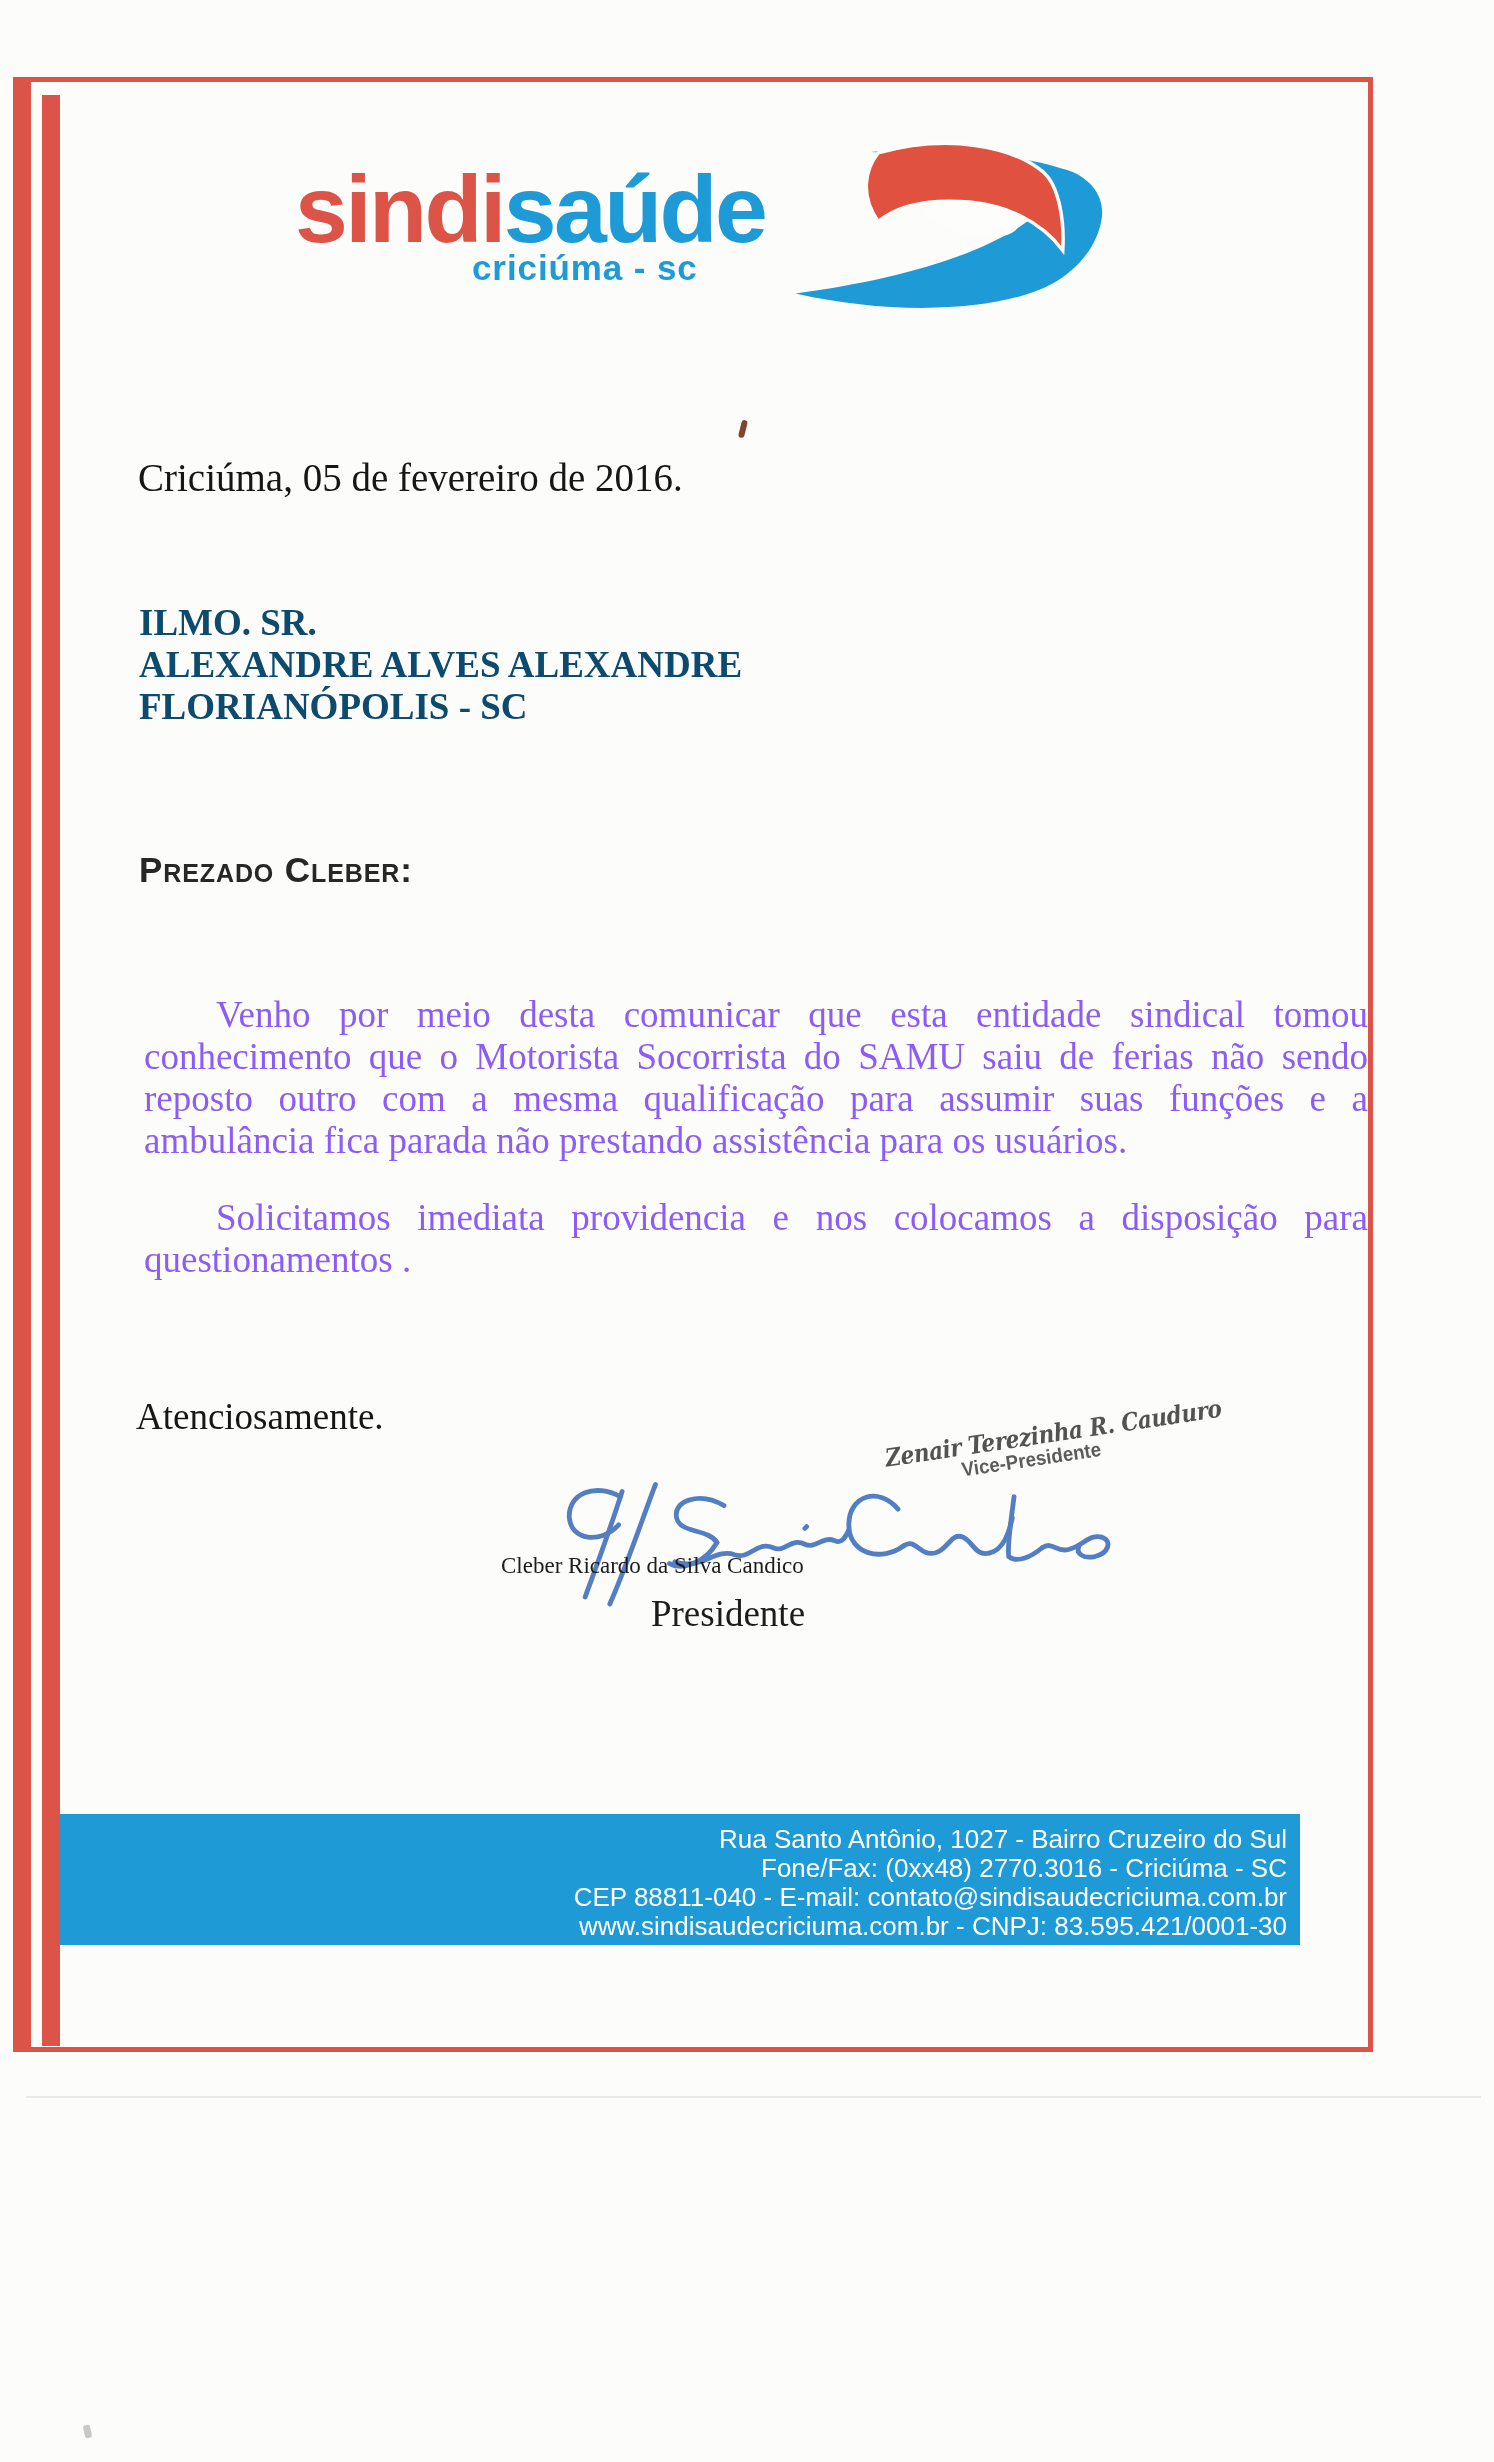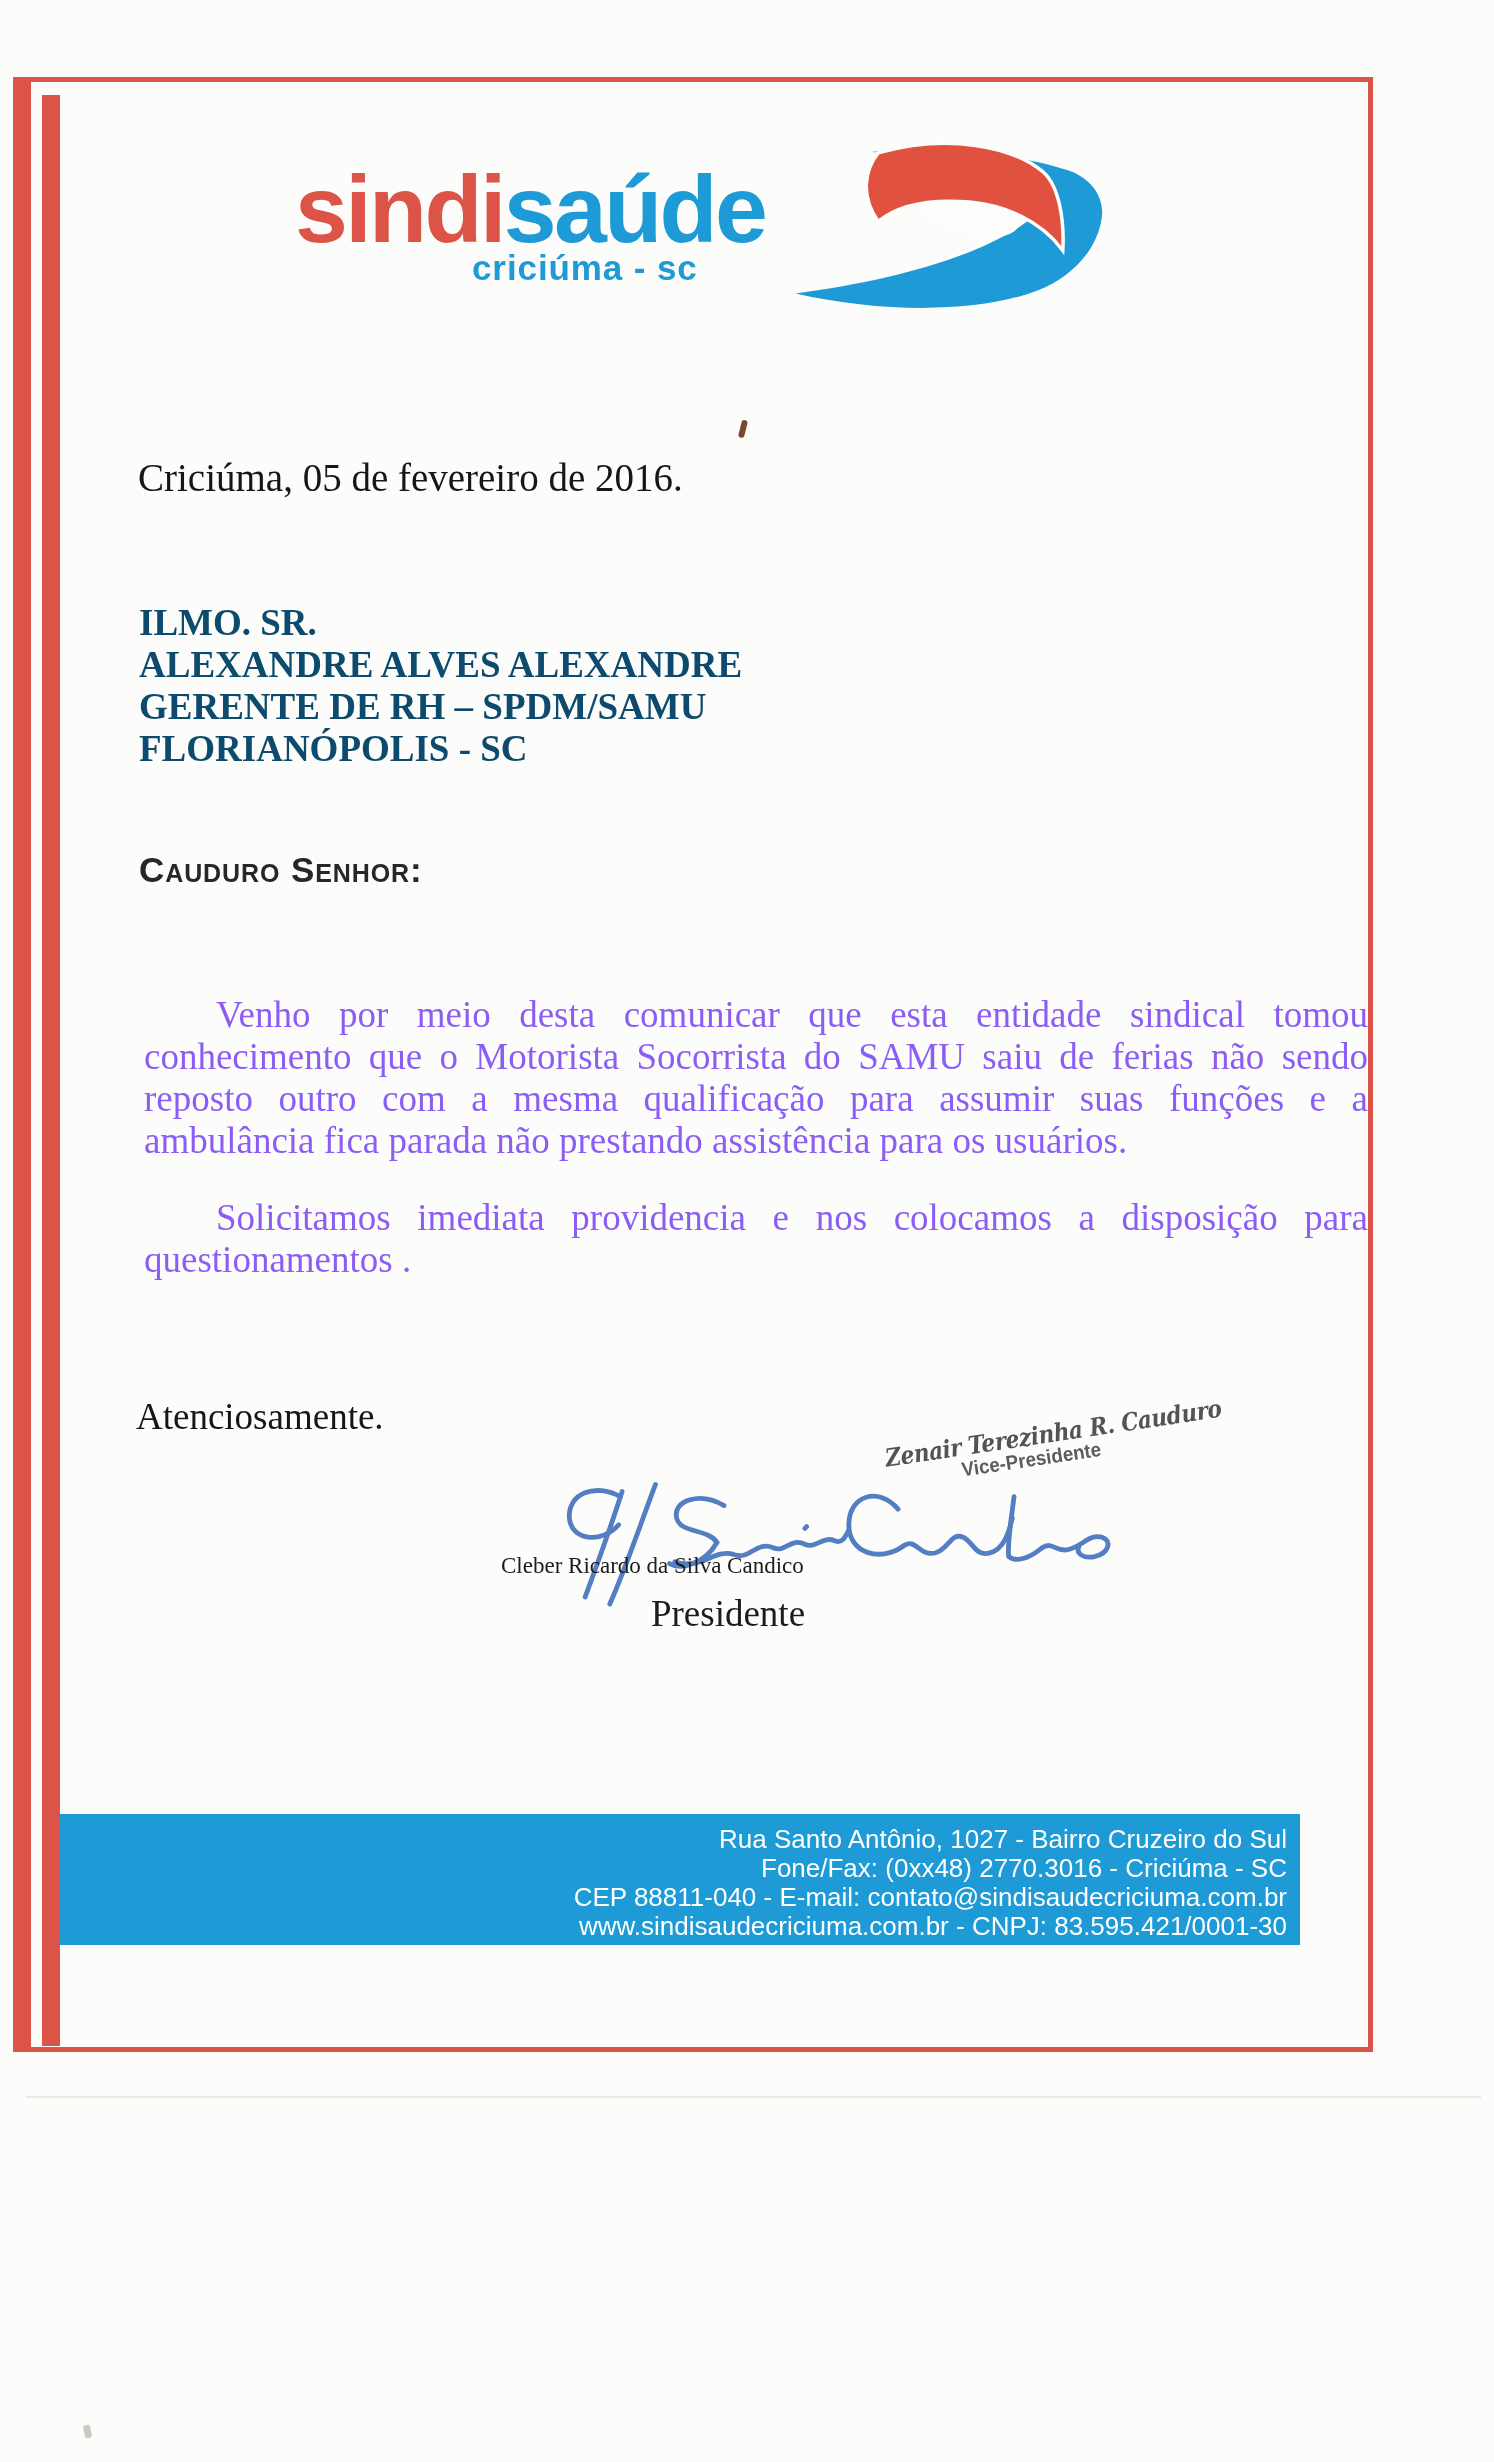--- a/index.html
+++ b/index.html
@@ -122,25 +122,24 @@
     C 284,102 244,86 204,82
     C 158,78 122,86 100,104
     C 80,76 84,46 100,26 Z"></path>
 </svg>
 
 <div class="abs date-line">Criciúma, 05 de fevereiro de 2016.</div>
 
 <div class="abs recipient">
   <div>ILMO. SR.</div>
   <div>ALEXANDRE ALVES ALEXANDRE</div>
-  <div>GERENTE DE RH – SPDM/SAMU</div>
   <div>FLORIANÓPOLIS - SC</div>
 </div>
 
-<div class="abs salutation">Cauduro Senhor:</div>
+<div class="abs salutation">Prezado Cleber:</div>
 
 <div class="abs body-text">
   <p>Venho por meio desta comunicar que esta entidade sindical tomou conhecimento que o Motorista Socorrista do SAMU saiu de ferias não sendo reposto outro com a mesma qualificação para assumir suas funções e a ambulância fica parada não prestando assistência para os usuários.</p>
   <p>Solicitamos imediata providencia e nos colocamos a disposição para questionamentos .</p>
 </div>
 
 <div class="abs closing">Atenciosamente.</div>
 
 <div class="abs stamp">
   <span class="stamp-name">Zenair Terezinha R. Cauduro</span>

